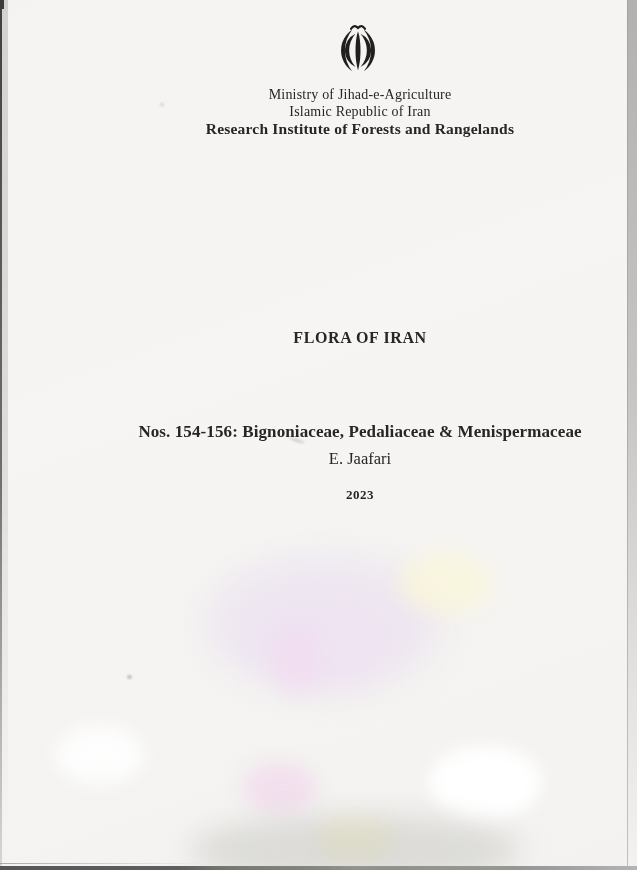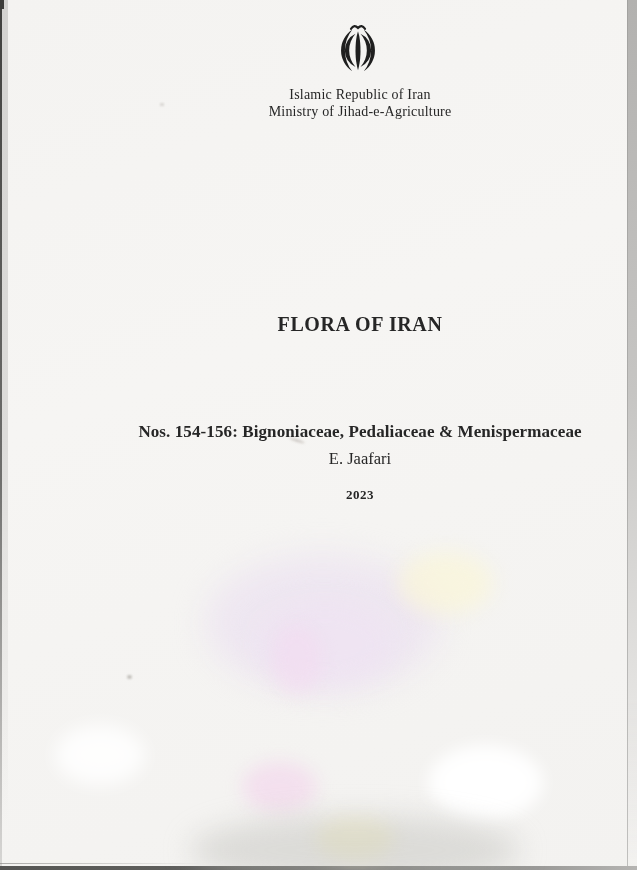--- a/index.html
+++ b/index.html
@@ -79,22 +79,22 @@
     position: absolute; left: 254px; top: 23px; width: 42px; height: 54px;
   }
   .emblem svg { width: 100%; height: 100%; }
 
   .pub-block { position: absolute; top: 86px; left: 0; width: 100%; }
   .pub-line-sm { font-size: 14px; line-height: 17px; letter-spacing: 0.2px; }
   .pub-line-lg { font-size: 15.5px; line-height: 18px; letter-spacing: 0.2px; }
   .pub-line-bold { font-size: 15.5px; line-height: 18px; font-weight: bold; letter-spacing: 0.2px; }
 
   .book-title {
-    position: absolute; top: 313px; left: 0; width: 100%;
-    font-size: 20px; font-weight: bold; letter-spacing: 0.6px;
+    position: absolute; top: 329px; left: 0; width: 100%;
+    font-size: 16px; font-weight: bold; letter-spacing: 0.6px;
   }
   .subtitle {
     position: absolute; top: 406px; left: 0; width: 100%;
     font-size: 17px; font-weight: bold; letter-spacing: 0.1px; margin-top: 16px;
   }
   .author {
     position: absolute; top: 449px; left: 0; width: 100%;
     font-size: 16.5px; font-weight: normal;
   }
   .year {
@@ -140,22 +140,23 @@
           <path d="M44 26 A44 44 0 0 0 44 106 A60 60 0 0 1 44 26 Z"></path>
           <path d="M56 26 A44 44 0 0 1 56 106 A60 60 0 0 0 56 26 Z"></path>
 
           <path d="M36 16 A60 60 0 0 0 36 116 A80 80 0 0 1 36 16 Z"></path>
           <path d="M64 16 A60 60 0 0 1 64 116 A80 80 0 0 0 64 16 Z"></path>
         </g>
       </svg>
     </div>
 
     <div class="pub-block">
+      <div class="pub-line-sm">Ministry of Jihad-e-Agriculture</div>
       <div class="pub-line-sm">Islamic Republic of Iran</div>
-      <div class="pub-line-sm">Ministry of Jihad-e-Agriculture</div>
+      <div class="pub-line-bold">Research Institute of Forests and Rangelands</div>
     </div>
 
     <div class="book-title">FLORA OF IRAN</div>
     <div class="subtitle">Nos. 154-156: Bignoniaceae, Pedaliaceae &amp; Menispermaceae</div>
     <div class="author">E. Jaafari</div>
     <div class="year">2023</div>
 
   </div>
 </div>
 

